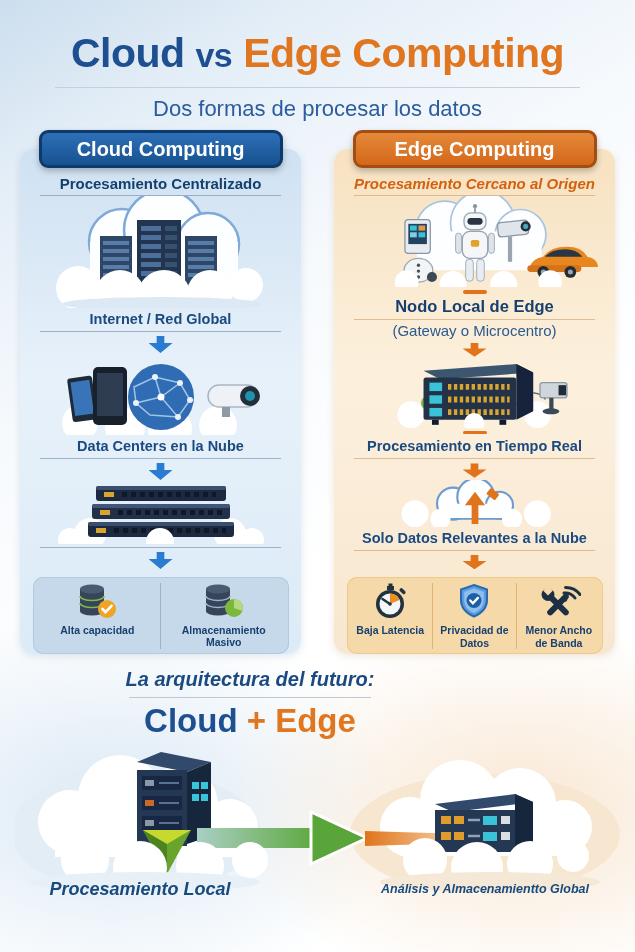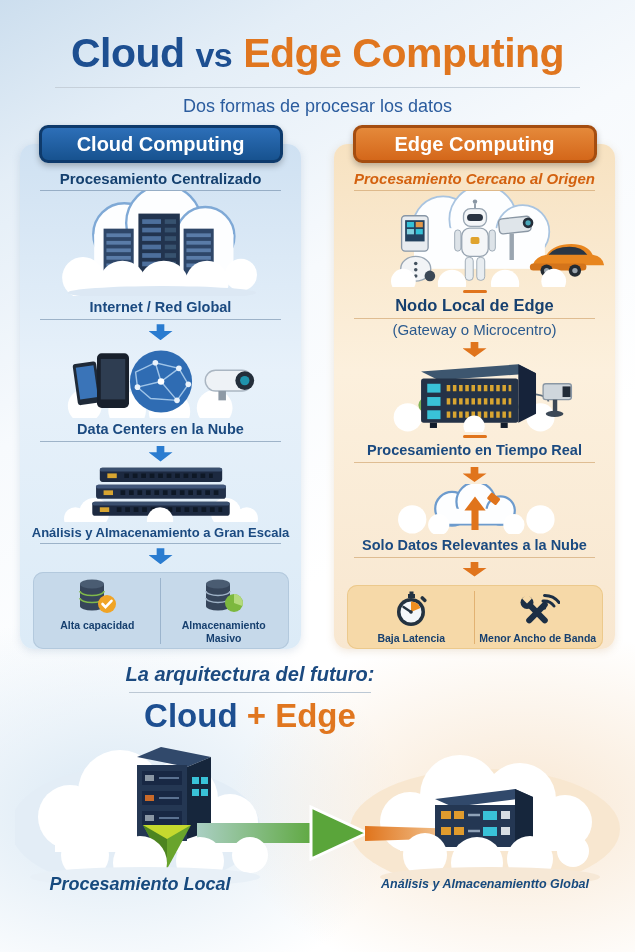--- a/index.html
+++ b/index.html
@@ -12,21 +12,21 @@
       radial-gradient(ellipse 420px 280px at 110px 810px, rgba(214,230,243,.9) 0%, rgba(214,230,243,0) 70%),
       linear-gradient(150deg, #ccdeee 0%, #e4eef7 14%, #f7fafd 34%, #ffffff 58%, #ffffff 100%);
   }
   
   .hdr { padding-top:30px; text-align:center; }
   .title { font-size:41px; font-weight:bold; letter-spacing:-.5px; }
   .title .t-cloud { color:#1d4f91; }
   .title .t-vs { color:#1d4f91; font-size:34px;margin-top:48px; }
   .title .t-edge { color:#e0761f; }
   .hdr-rule { width:525px; height:0; border-top:1.5px solid #c6d0da; margin:10px auto 8px; }
-  .subtitle { font-size:18px; color:#2b5c9e; }
+  .subtitle { font-size:22px; color:#2b5c9e; }
   
   .cols { display:flex; justify-content:space-between; padding:0 20px; margin-top:27px; gap:33px; }
   .panel { position:relative; width:281px; height:505px; border-radius:14px; display:flex; flex-direction:column; align-items:center; }
   .panel-cloud { background:linear-gradient(180deg,#cfe1f2 0%, #e7f1fa 45%, #dcebf7 100%); box-shadow:0 2px 8px rgba(90,120,160,.18); }
   .panel-edge  { background:linear-gradient(180deg,#f7e2c1 0%, #fcf0dd 45%, #f8e7d0 100%); box-shadow:0 2px 8px rgba(170,120,60,.18); }
   .pill {
     margin-top:-19px; width:244px; height:38px; line-height:33px; text-align:center;
     border-radius:9px; color:#fff; font-size:20px; font-weight:bold;
     box-shadow:0 3px 6px rgba(0,0,0,.25);
   }
@@ -192,21 +192,20 @@
             <rect x="58" y="40" width="146" height="4" rx="2" fill="#3a4f6e"></rect>
             <rect x="66" y="46" width="10" height="5" fill="#d8a531"></rect>
             <line x1="84" y1="48.5" x2="196" y2="48.5" stroke="#0e1826" stroke-width="5" stroke-dasharray="5 4"></line>
           </g>
         </g>
         <circle cx="40" cy="58" r="12" fill="#fff"></circle>
           <circle cx="130" cy="60" r="14" fill="#fff"></circle>
           <circle cx="222" cy="58" r="12" fill="#fff"></circle>
       </svg>
 
-      <div class="step-label sm">Análisis y Almacenamiento a Gran Escala</div>
       <div class="rule"></div>
       <div class="arrow-down a-blue"></div>
 
       <div class="features features-cloud">
         <div class="feature">
           <svg width="44" height="36" viewBox="0 0 44 36">
             <rect x="5" y="6" width="24" height="22" fill="#36455a"></rect>
             <ellipse cx="17" cy="6" rx="12" ry="4.5" fill="#4a5c72"></ellipse>
             <ellipse cx="17" cy="28" rx="12" ry="4.5" fill="#36455a"></ellipse>
             <path d="M5,13 a12,4.5 0 0 0 24,0" fill="none" stroke="#7fb84a" stroke-width="1.6"></path>
@@ -356,20 +355,29 @@
             <circle cx="22" cy="21" r="14" fill="#233240"></circle>
             <circle cx="22" cy="21" r="10.5" fill="#f4f7f9"></circle>
             <path d="M22,21 L22,10.5 A10.5,10.5 0 0 1 31.5,17 Z" fill="#ef8e1f"></path>
             <line x1="22" y1="21" x2="14.5" y2="16" stroke="#233240" stroke-width="2.4" stroke-linecap="round"></line>
             <circle cx="22" cy="21" r="1.8" fill="#233240"></circle>
           </svg>
           <div class="f-label">Baja Latencia</div>
         </div>
         <div class="feature">
           <svg width="44" height="36" viewBox="0 0 44 36">
+            <path d="M22,2 L35,6.5 V17 q0,11 -13,16.5 q-13,-5.5 -13,-16.5 V6.5 Z" fill="#5a9de0" stroke="#2a6ab0" stroke-width="2"></path>
+            <path d="M22,5.5 L31.8,9 V17 q0,8.5 -9.8,13 q-9.8,-4.5 -9.8,-13 V9 Z" fill="#8fc0ec"></path>
+            <circle cx="22" cy="17.5" r="7.5" fill="#1d5fa7"></circle>
+            <path d="M18.3,17.5 l2.6,2.8 l5,-5.4" fill="none" stroke="#fff" stroke-width="2.4" stroke-linecap="round"></path>
+          </svg>
+          <div class="f-label">Privacidad de Datos</div>
+        </div>
+        <div class="feature">
+          <svg width="44" height="36" viewBox="0 0 44 36">
             <rect x="7" y="18.5" width="28" height="6" rx="3" fill="#1c2f45" transform="rotate(45 21 21.5)"></rect>
             <rect x="7" y="18.5" width="28" height="6" rx="3" fill="#1c2f45" transform="rotate(-45 21 21.5)"></rect>
             <circle cx="11" cy="11.5" r="6.5" fill="#1c2f45"></circle>
             <rect x="7.5" y="4" width="7" height="7" fill="#f6d9a8" transform="rotate(45 11 7.5)"></rect>
             <path d="M27,10 a12,12 0 0 1 11,5" fill="none" stroke="#1c2f45" stroke-width="3" stroke-linecap="round"></path>
             <path d="M28.5,4.5 a18,18 0 0 1 14.5,7" fill="none" stroke="#1c2f45" stroke-width="3" stroke-linecap="round"></path>
             <circle cx="28" cy="16.5" r="2.3" fill="#1c2f45"></circle>
           </svg>
           <div class="f-label">Menor Ancho de Banda</div>
         </div>

